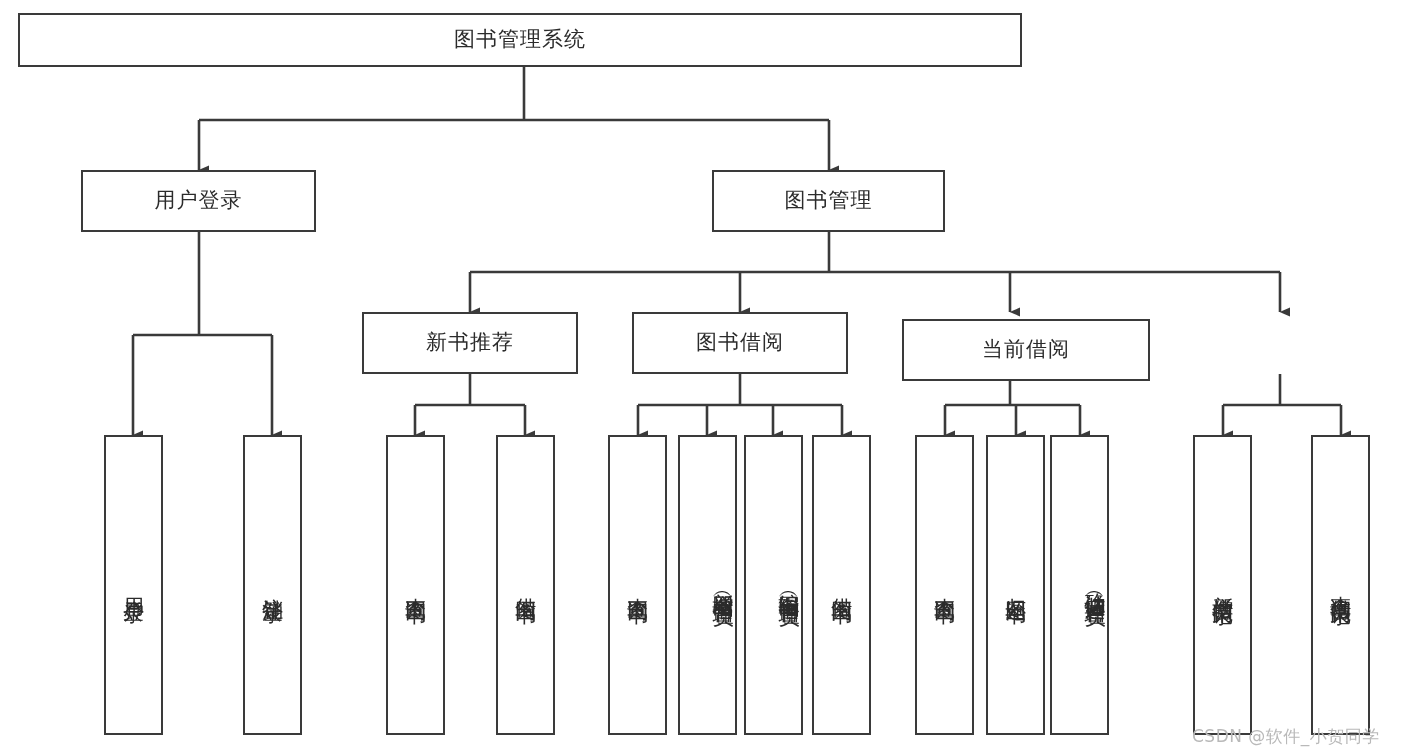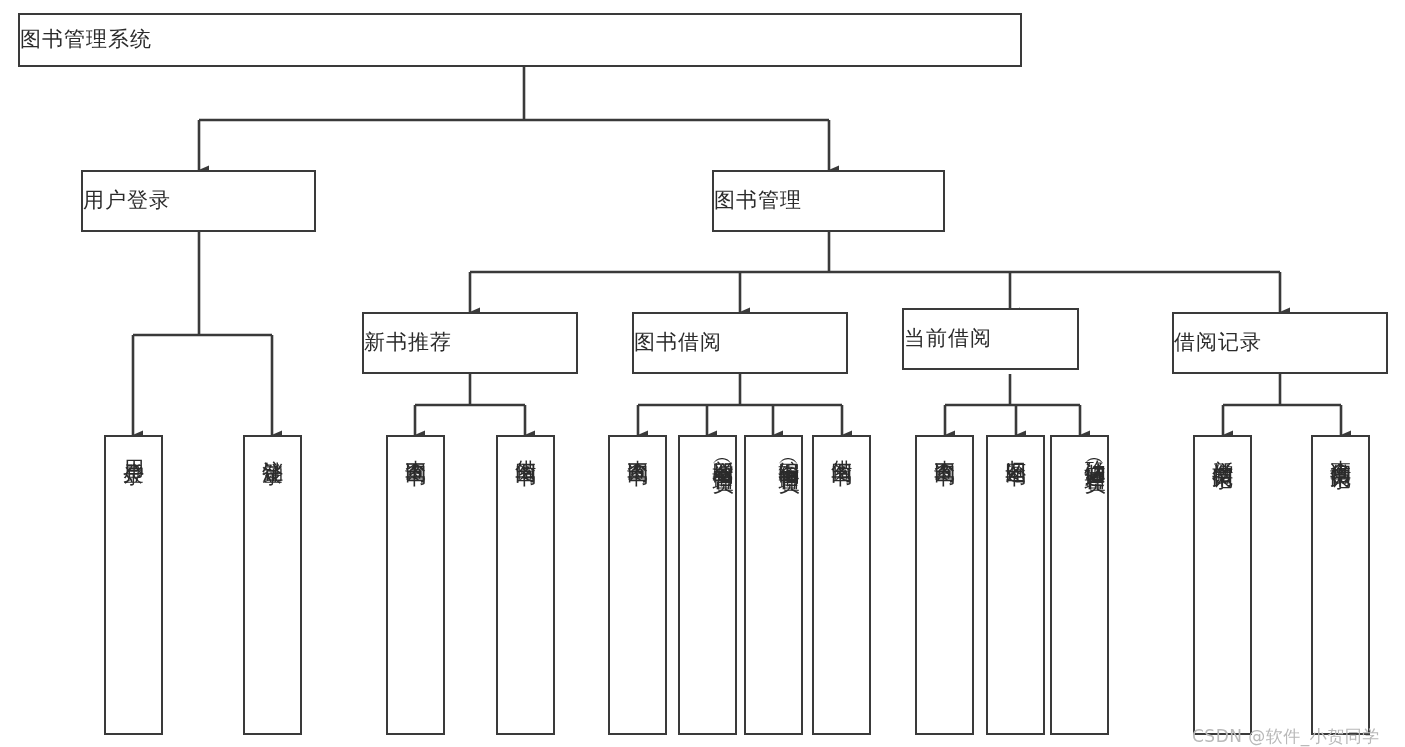--- a/index.html
+++ b/index.html
@@ -1,19 +1,19 @@
 <!DOCTYPE html>
 <html><head>
 <meta charset="utf-8">
 <style>
   html,body{margin:0;padding:0;background:#ffffff;}
   body{font-family:"DejaVu Sans","Liberation Sans",sans-serif;}
   #canvas{position:relative;width:1405px;height:747px;background:#ffffff;overflow:hidden;}
   .node{position:absolute;box-sizing:border-box;background:#ffffff;border:2px solid #3a3a3a;
-        display:flex;align-items:center;color:#2b2b2b;}
+        display:flex;align-items:center;justify-content:center;color:#2b2b2b;}
   .node.horiz{font-size:21px;line-height:1.1;letter-spacing:1px;}
   .node.vert{writing-mode:vertical-rl;text-orientation:upright;font-size:21px;line-height:1.16;
              letter-spacing:2px;padding-top:6px;padding-bottom:6px;align-items:flex-start;}
   .node.vert.center{align-items:center;}
   svg.links{position:absolute;left:0;top:0;width:1405px;height:747px;pointer-events:none;}
   .watermark{position:absolute;font-size:17px;color:#b9b9b9;letter-spacing:0.5px;white-space:nowrap;}
 </style>
 </head>
 <body>
 
@@ -80,25 +80,22 @@
   <div class="node horiz" style="left:362px;top:312px;width:216px;height:62px;">
     <span>新书推荐</span>
   </div>
 
   <div class="node horiz" style="left:712px;top:170px;width:233px;height:62px;">
     <span>图书管理</span>
   </div>
   <div class="node horiz" style="left:632px;top:312px;width:216px;height:62px;">
     <span>图书借阅</span>
   </div>
-  <div class="node horiz" style="left:902px;top:308px;width:177px;height:62px;">
+  <div class="node horiz" style="left:902px;top:319px;width:248px;height:62px;">
     <span>当前借阅</span>
-  </div>
-  <div class="node horiz" style="left:1172px;top:312px;width:216px;height:62px;">
-    <span>借阅记录</span>
   </div>
 
   <div class="node vert center" style="left:104px;top:435px;width:59px;height:300px;">
     <span>用户登录</span>
   </div>
   <div class="node vert center" style="left:243px;top:435px;width:59px;height:300px;">
     <span>注销登录</span>
   </div>
 
   <div class="node vert center" style="left:386px;top:435px;width:59px;height:300px;">

